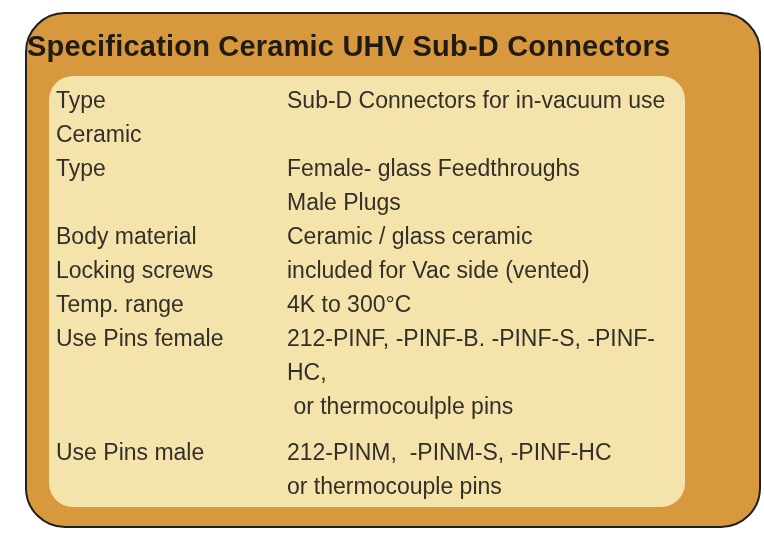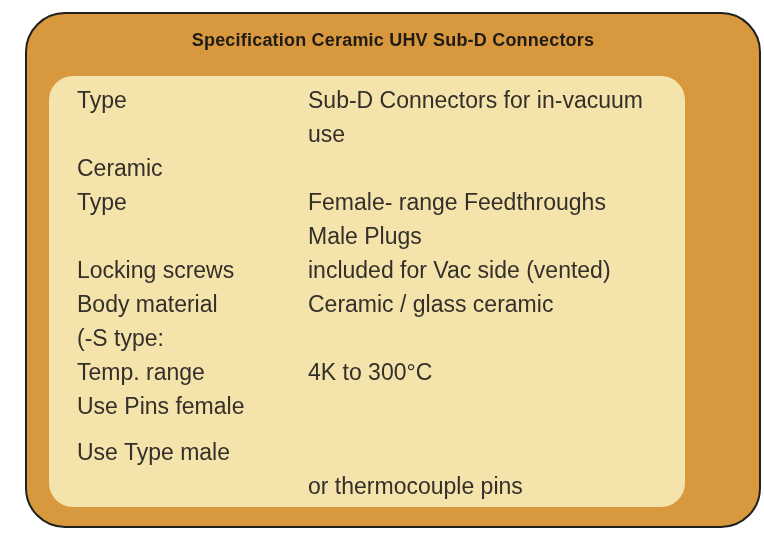--- a/index.html
+++ b/index.html
@@ -21,33 +21,32 @@
   .card{
     position:absolute;
     left:25px; top:12px;
     width:736px; height:516px;
     background:var(--card_bg);
     border:2px solid var(--card_border);
     border-radius:40px;
   }
   .title{
     margin-top:16px;
-    text-align:center;
-    font-size:18px;
+    font-size:29px;
     font-weight:bold;
     letter-spacing:0.2px;
     color:var(--title_text);
   }
   .panel{
     position:absolute;
     left:22px; top:62px;
     width:636px; height:431px;
     background:var(--panel_bg);
     border-radius:24px;
-    padding:7px 10px 0 28px;
+    padding:7px 10px 0 7px;
     overflow:hidden;
   }
   .row{
     display:flex;
     line-height:34px;
     font-size:23px;
     color:var(--text);
   }
   .row.gap{margin-top:12px;}
   .label{
@@ -74,46 +73,51 @@
     <div id="rows">
         <div class="row">
           <span class="label">Type</span>
           <span class="value"><span>Sub-D Connectors for in-vacuum use</span></span>
         </div>
         <div class="row">
           <span class="label">Ceramic</span>
         </div>
         <div class="row">
           <span class="label">Type</span>
-          <span class="value"><span>Female- range Feedthroughs</span></span>
+          <span class="value"><span>Female- glass Feedthroughs</span></span>
         </div>
         <div class="row">
           <span class="label"></span>
           <span class="value"><span>Male Plugs</span></span>
         </div>
         <div class="row">
+          <span class="label">Body material</span>
+          <span class="value"><span>Ceramic / glass ceramic</span></span>
+        </div>
+        <div class="row">
           <span class="label">Locking screws</span>
           <span class="value"><span>included for Vac side (vented)</span></span>
         </div>
         <div class="row">
-          <span class="label">Body material</span>
-          <span class="value"><span>Ceramic / glass ceramic</span></span>
-        </div>
-        <div class="row">
-          <span class="label">(-S type:</span>
         </div>
         <div class="row">
           <span class="label">Temp. range</span>
           <span class="value"><span>4K to 300°C</span></span>
         </div>
         <div class="row">
           <span class="label">Use Pins female</span>
+          <span class="value"><span>212-PINF, -PINF-B. -PINF-S, -PINF-HC,</span></span>
+        </div>
+        <div class="row">
+          <span class="label"></span>
+          <span class="value"><span> or thermocoulple pins</span></span>
         </div>
         <div class="row gap">
-          <span class="label">Use Type male</span>
+          <span class="label">Use Pins male</span>
+          <span class="value"><span>212-PINM,  -PINM-S, -PINF-HC</span></span>
         </div>
         <div class="row">
           <span class="label"></span>
           <span class="value"><span>or thermocouple pins</span></span>
         </div>
       </div>
   </div>
 </div>
 
 </body></html>

